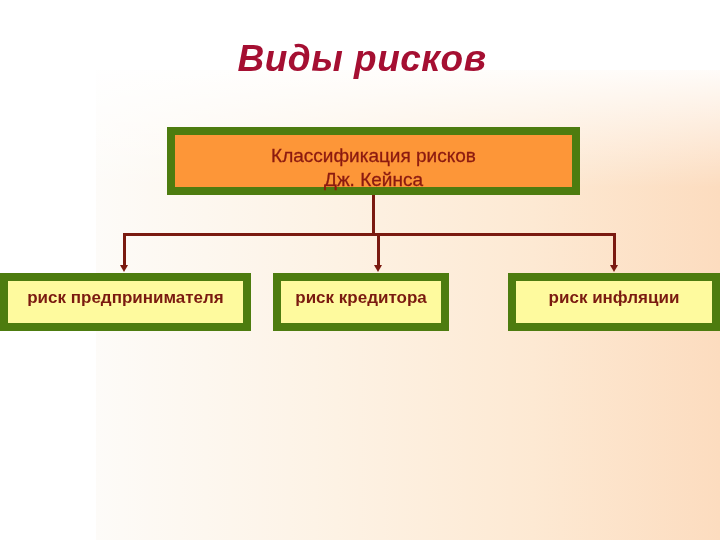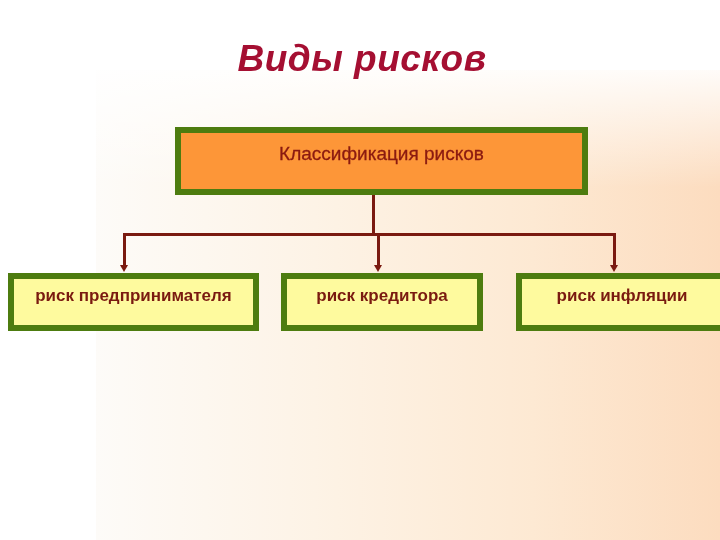--- a/index.html
+++ b/index.html
@@ -16,54 +16,55 @@
   }
   .title {
     position: absolute; left: 0; width: 720px; top: 38px;
     text-align: center; padding-left: 2px;
     font-size: 37px; font-weight: bold; font-style: italic;
     color: #a50f32; letter-spacing: 0.5px;
   }
   .title span { display: inline-block; transform: translateX(0px); font-style: italic; }
   .box {
     position: absolute; box-sizing: border-box;
-    border: 6px solid #4d7c0f;
-    text-align: center; font-weight: bold; color: #7a1a10; margin-left: 8px;
+    border: 8px solid #4d7c0f;
+    text-align: center; font-weight: bold; color: #7a1a10;
   }
   .root {
     left: 167px; top: 127px; width: 413px; height: 68px;
     background: #fd9638; font-size: 19px; line-height: 24px; padding-top: 9px;
     font-weight: normal; color: #8b1a10;
     -webkit-text-stroke: 0.3px #8b1a10;
   }
   .leaf {
     top: 273px; height: 58px; background: #fefa9e;
     font-size: 17px; line-height: 22px; padding-top: 6px;
   }
   .leaf1 { left: 0px; width: 251px; }
-  .leaf2 { left: 273px; width: 202px; }
+  .leaf2 { left: 273px; width: 176px; }
   .leaf3 { left: 508px; width: 212px; }
   .line { position: absolute; background: #7a1a10; }
   .arrow {
     position: absolute; width: 0; height: 0;
     border-left: 4px solid transparent; border-right: 4px solid transparent;
     border-top: 7px solid #7a1a10;
   }
 </style>
 </head>
 <body>
 
 <div class="bg-gradient"></div>
 
 <div class="title">
   <span>Виды рисков</span>
 </div>
 
 <div class="box root">
   <div>Классификация рисков</div>
+  <div>Дж. Кейнса</div>
 </div>
 
 <div class="line" style="left:372px; top:195px; width:3px; height:40px;"></div>
 <div class="line" style="left:123px; top:233px; width:493px; height:3px;"></div>
 <div class="line" style="left:123px; top:233px; width:3px; height:33px;"></div>
 <div class="arrow" style="left:120px; top:265px;"></div>
 <div class="line" style="left:377px; top:233px; width:3px; height:33px;"></div>
 <div class="arrow" style="left:374px; top:265px;"></div>
 <div class="line" style="left:613px; top:233px; width:3px; height:33px;"></div>
 <div class="arrow" style="left:610px; top:265px;"></div>

